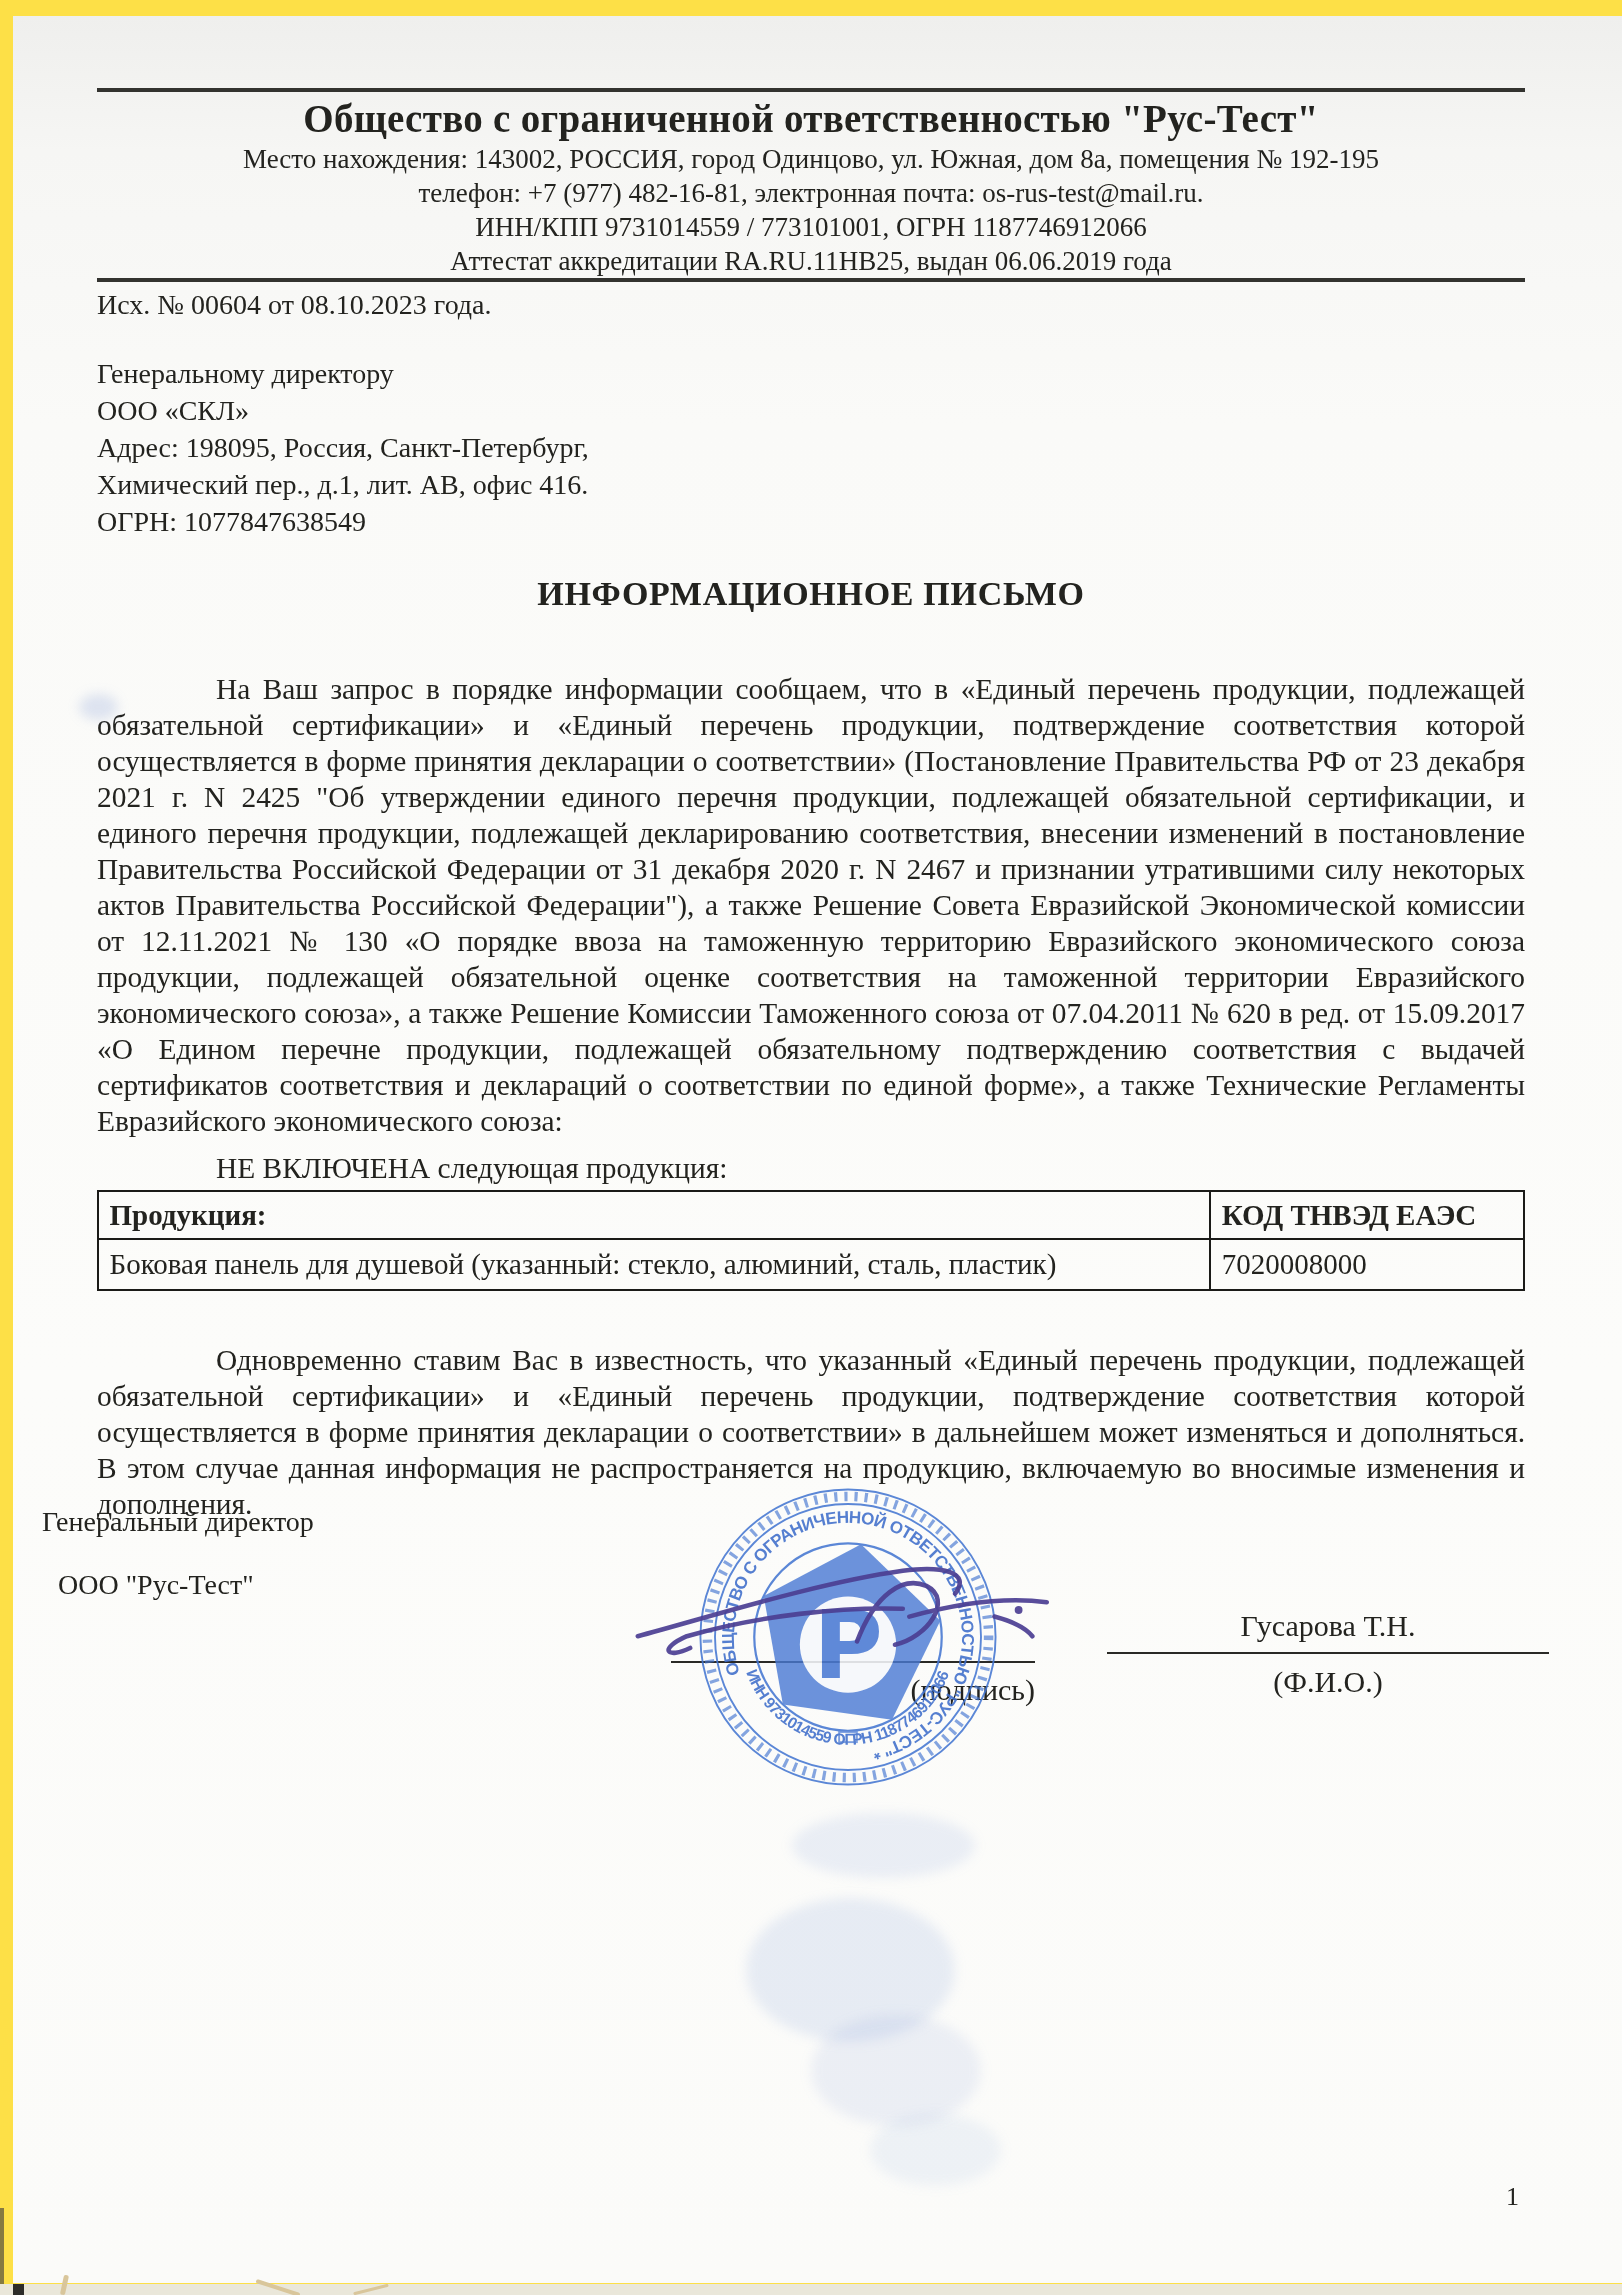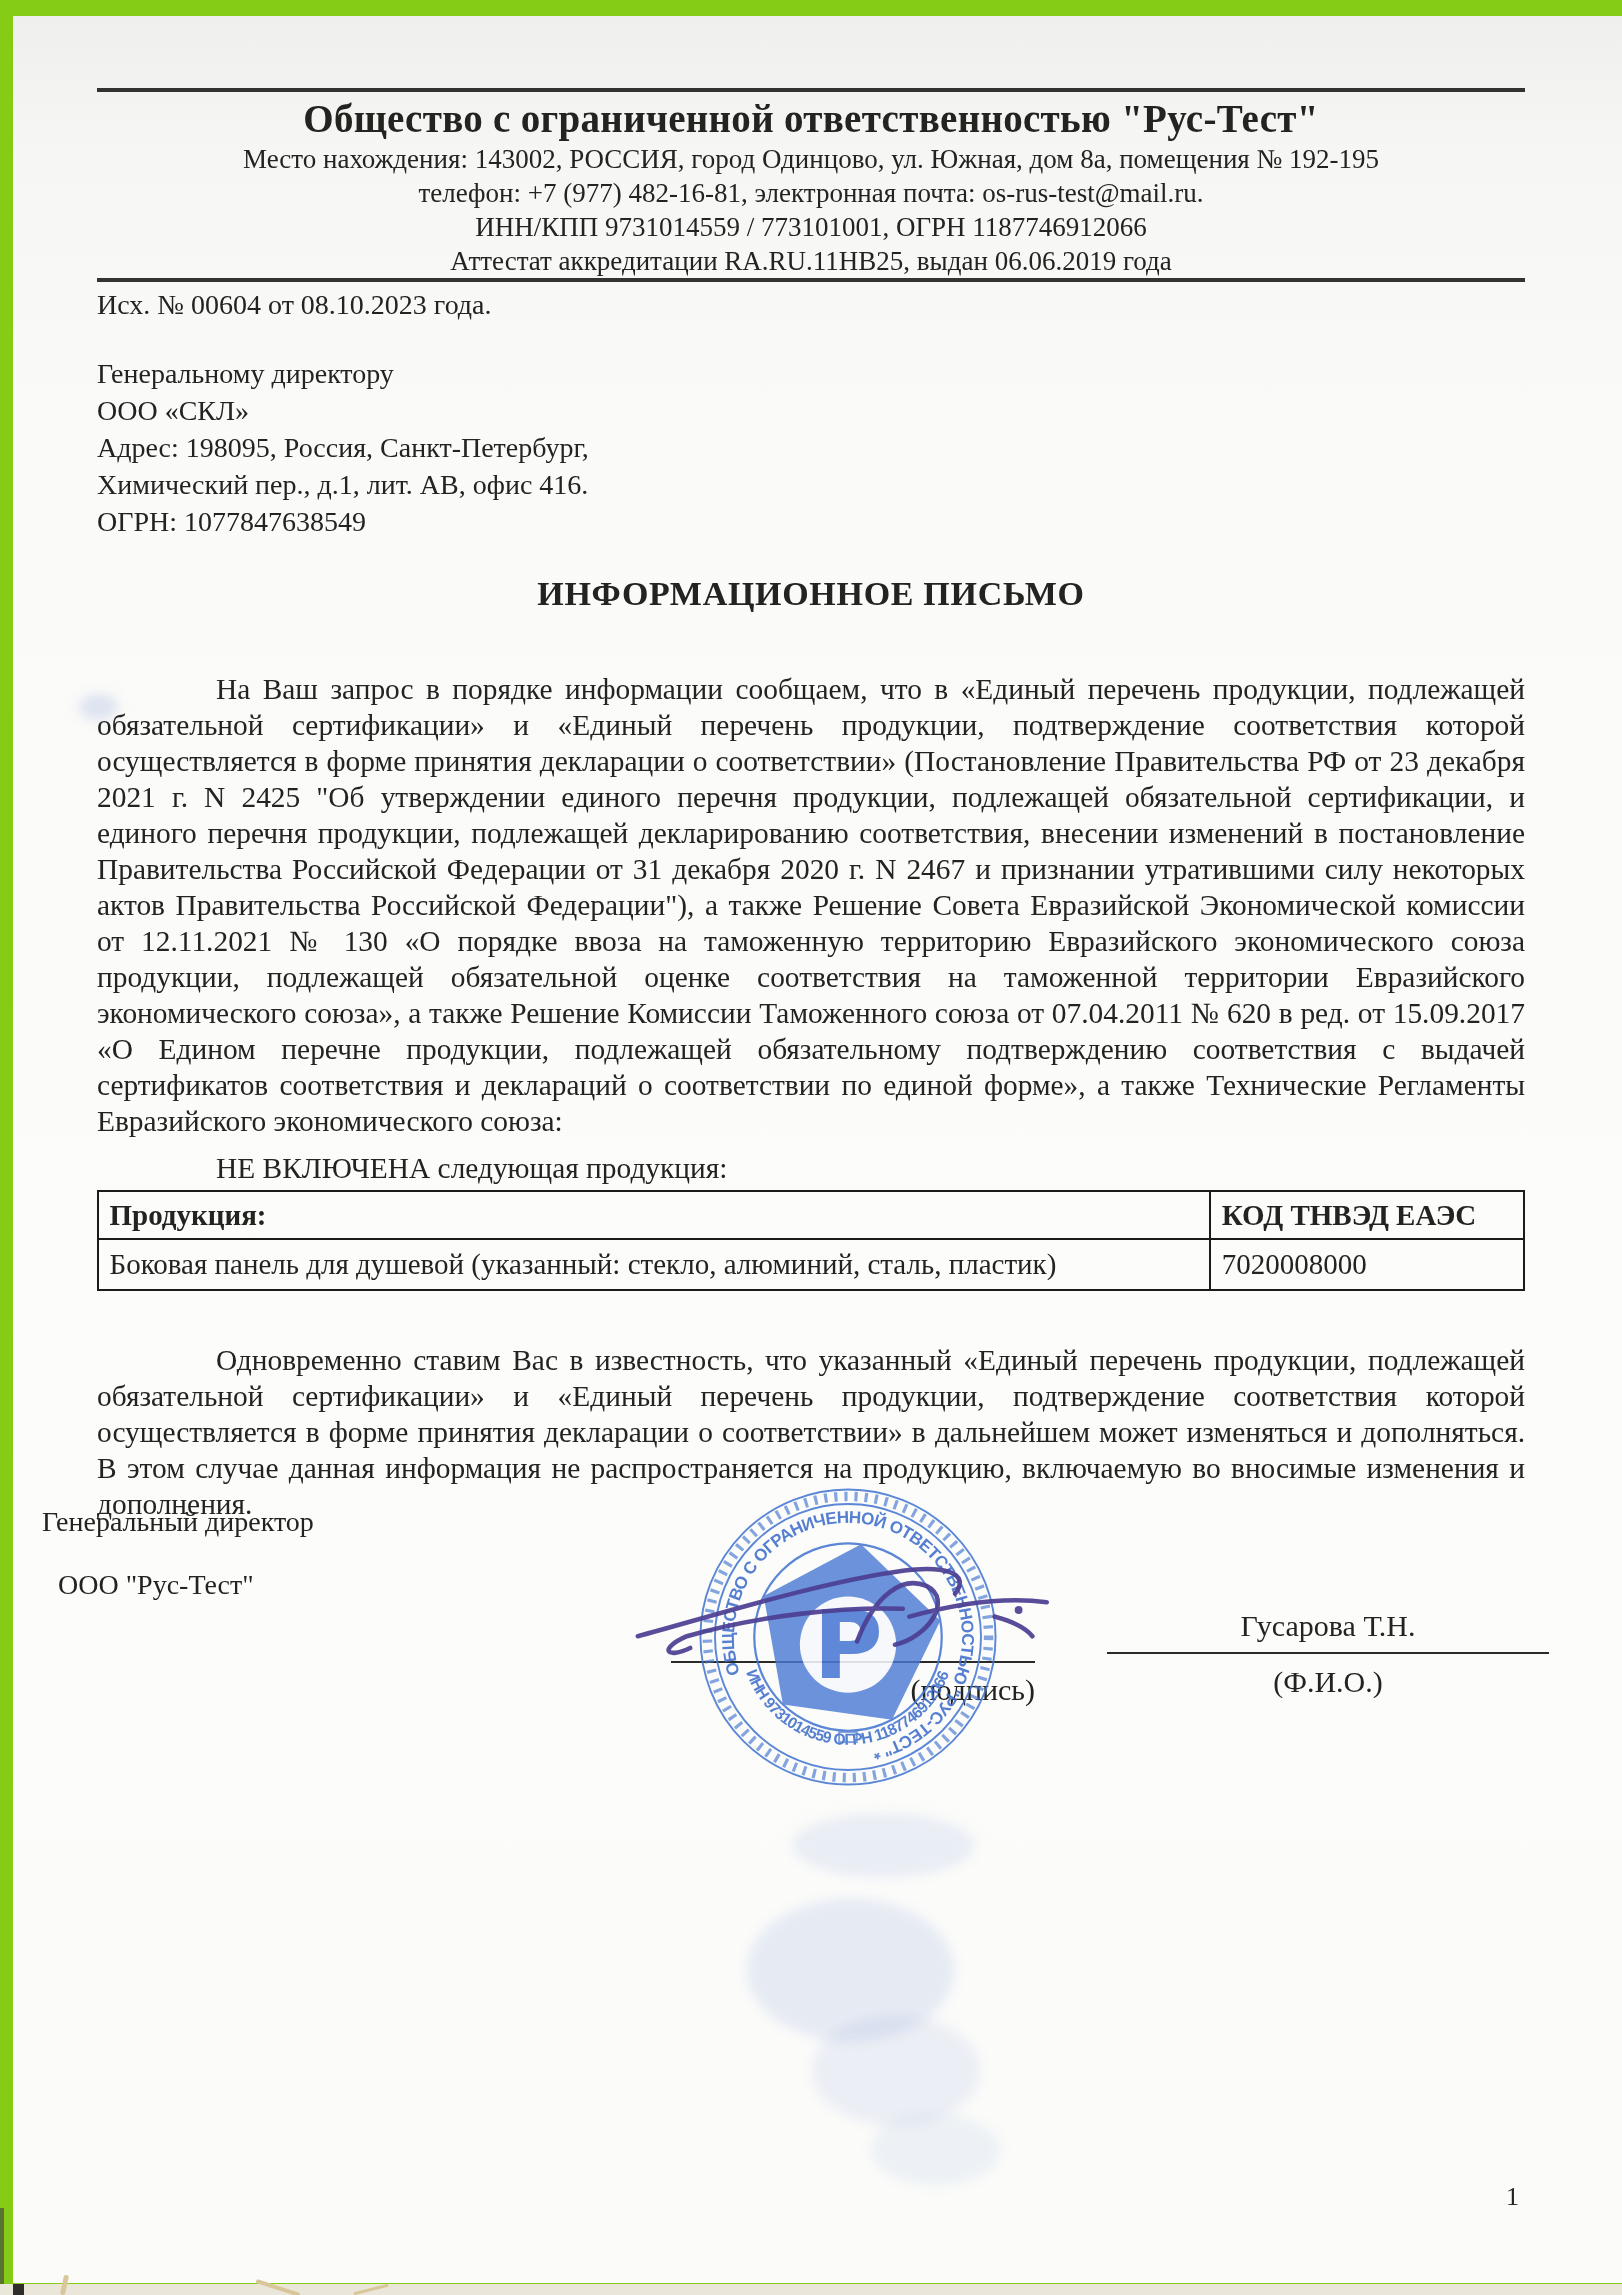--- a/index.html
+++ b/index.html
@@ -1,18 +1,18 @@
 <!DOCTYPE html>
 <html lang="ru" style="font-size:10.5px"><head>
 <meta charset="utf-8">
 <style>
   html,body{margin:0;padding:0;background:#ffffff;}
   .screenshot{
     position:relative;width:1623px;height:2295px;overflow:hidden;
-    background:#84cc16;
+    background:#fde047;
     font-family:"Liberation Serif","DejaVu Serif",serif;
     color:#23231f;
   }
   .paper{
     position:absolute;left:13px;top:15.7px;right:0;bottom:11.8px;
     background:linear-gradient(180deg,#efefed 0%,#f6f6f4 6%,#fafaf8 18%,#fcfcfa 60%,#fbfbf9 100%);
   }
   .content{padding:72px 98px 0 84px;}
   .rule{border:0;border-top:4.6px solid #33332f;margin:0;}
   .company-name{font-size:39px;font-weight:bold;text-align:center;line-height:46px;margin-top:3.9px;letter-spacing:0.3px;}

